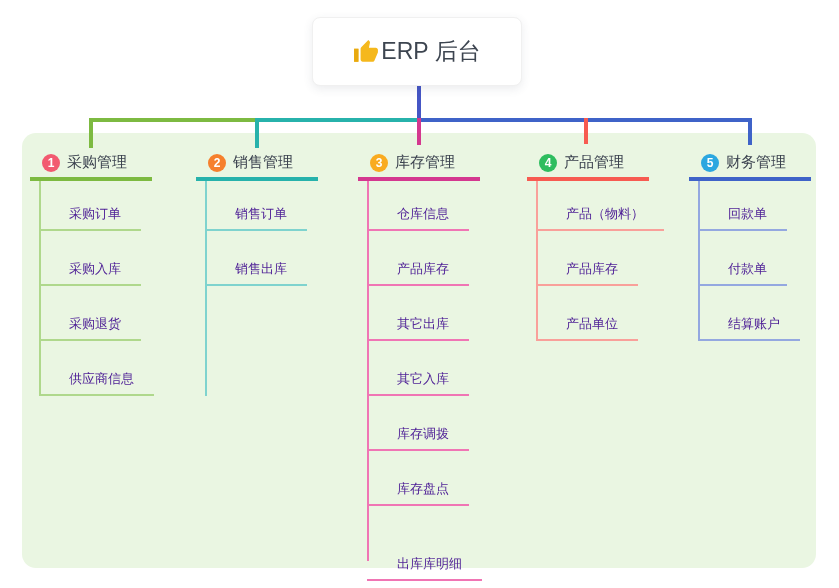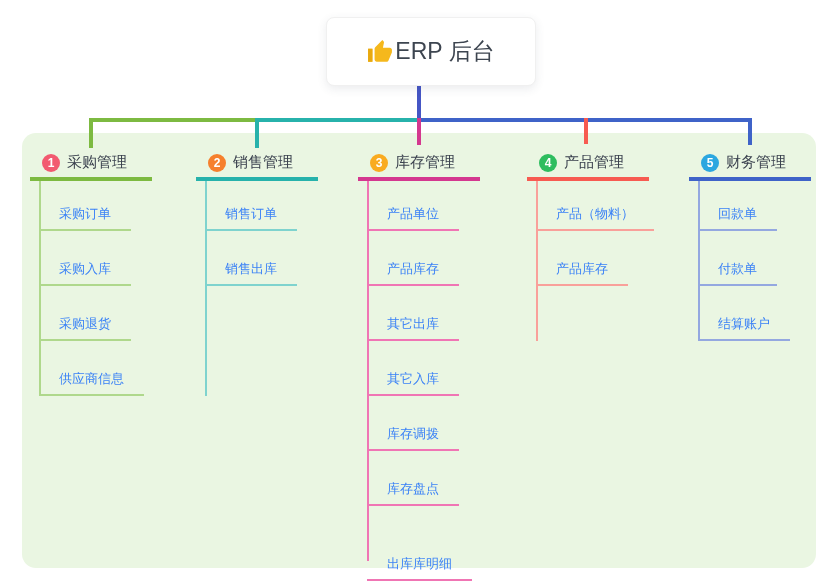--- a/index.html
+++ b/index.html
@@ -3,21 +3,21 @@
 <meta charset="utf-8">
 <style>
   html,body{margin:0;padding:0;background:#ffffff;}
   body{width:839px;height:588px;font-family:"Liberation Sans","DejaVu Sans",sans-serif;}
   .stage{position:relative;width:839px;height:588px;overflow:hidden;}
 
   .panel{position:absolute;left:22px;top:133px;width:794px;height:435px;
          background:#EAF6E2;border-radius:14px;}
 
   
-  .root-node{position:absolute;left:326px;top:17px;width:208px;height:67px;
+  .root-node{position:absolute;left:312px;top:17px;width:208px;height:67px;
       background:#ffffff;border-radius:8px;border:1px solid #f0f0f0;
       box-shadow:0 3px 10px rgba(60,70,90,.10);
       display:flex;align-items:center;justify-content:center;gap:2px;
       font-size:23px;font-weight:500;color:#3D4550;}
   .thumb{display:flex;align-items:center;}
 
   
   .line{position:absolute;}
   .root-v{left:417px;top:84px;width:4px;height:38px;background:#4556C5;}
   .h-green{left:89px;top:118px;width:168px;height:4px;background:#7DBA41;}
@@ -44,24 +44,24 @@
   .badge{width:18px;height:18px;border-radius:50%;background:var(--badge);
       color:#fff;font-size:12px;font-weight:600;line-height:18px;
       text-align:center;flex:0 0 18px;}
 
   .vline{position:absolute;left:9px;top:33px;width:2px;background:var(--l);}
   .b1 .vline,.b2 .vline{height:215px;}
   .b3 .vline{height:380px;}
   .b4 .vline,.b5 .vline{height:160px;}
 
   .child{position:absolute;left:9px;height:36px;box-sizing:border-box;
-      padding:0 20px 6px 20px;width:fit-content;white-space:nowrap;
+      padding:0 20px 6px 30px;width:fit-content;white-space:nowrap;
       display:flex;align-items:flex-end;
       border-bottom:2px solid var(--l);
-      font-size:13px;color:#3b82f6;cursor:default;}
+      font-size:13px;color:#4c1d95;cursor:default;}
   .c0{top:47px}.c1{top:102px}.c2{top:157px}.c3{top:212px}
   .c4{top:267px}.c5{top:322px}.c6{top:397px}
 </style>
 </head>
 <body>
 
 <div class="stage">
 
   <div class="panel"></div>
 
@@ -106,37 +106,38 @@
     <div class="child c0">销售订单</div>
     <div class="child c1">销售出库</div>
   </div>
 
   <div class="branch b3">
     <div class="blabel">
       <span class="badge">3</span>
       <span>库存管理</span>
     </div>
     <div class="vline"></div>
-    <div class="child c0">产品单位</div>
+    <div class="child c0">仓库信息</div>
     <div class="child c1">产品库存</div>
     <div class="child c2">其它出库</div>
     <div class="child c3">其它入库</div>
     <div class="child c4">库存调拨</div>
     <div class="child c5">库存盘点</div>
     <div class="child c6">出库库明细</div>
   </div>
 
   <div class="branch b4">
     <div class="blabel">
       <span class="badge">4</span>
       <span>产品管理</span>
     </div>
     <div class="vline"></div>
     <div class="child c0">产品（物料）</div>
     <div class="child c1">产品库存</div>
+    <div class="child c2">产品单位</div>
   </div>
 
   <div class="branch b5">
     <div class="blabel">
       <span class="badge">5</span>
       <span>财务管理</span>
     </div>
     <div class="vline"></div>
     <div class="child c0">回款单</div>
     <div class="child c2">结算账户</div>

